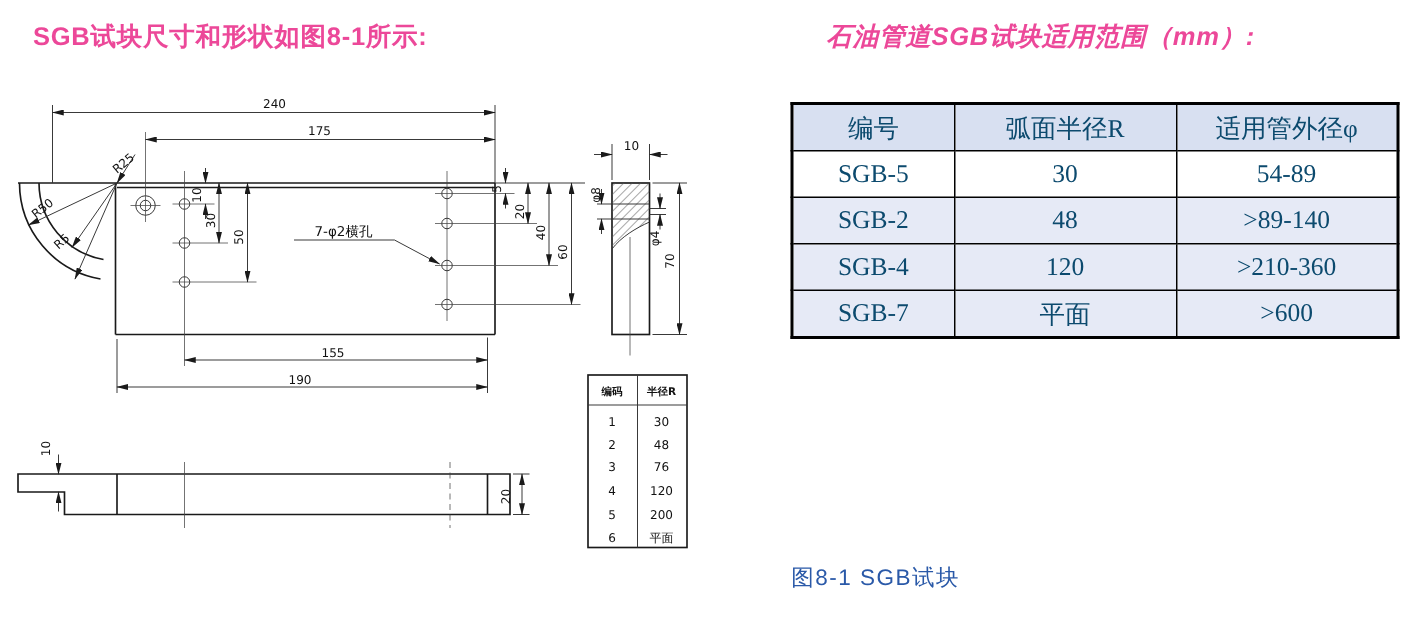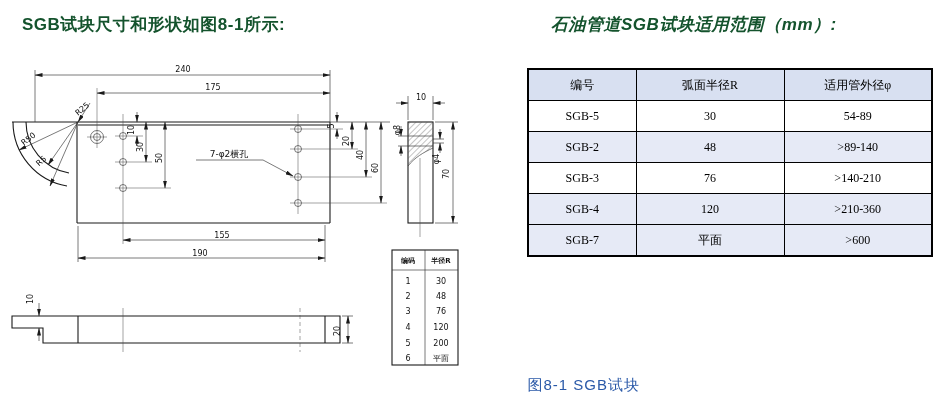--- a/index.html
+++ b/index.html
@@ -1,33 +1,33 @@
 <!DOCTYPE html>
 <html style="--header-bg: #d8e0f1; --alt-row-bg: #e6eaf6; --caption-color: #2a59a8;"><head>
 <meta charset="utf-8">
 <style>
   html,body{margin:0;padding:0;}
   body{
     width:934px;height:412px;position:relative;background:#ffffff;
     font-family:"Liberation Sans",sans-serif;overflow:hidden;color:#111;
   }
   .title{
-    position:absolute;top:13px;font-size:17px;font-weight:700;color:#14532d;
+    position:absolute;top:13px;font-size:17px;font-weight:700;color:#ec4899;
     letter-spacing:0.5px;white-space:nowrap;
   }
   .title-left{left:22px;}
   .title-right{left:551px;font-style:italic;}
   .caption{
     position:absolute;top:376px;left:280px;width:360px;text-align:right;
     font-size:15px;color:var(--caption-color,#2a59a8);letter-spacing:1px;white-space:nowrap;
   }
   .range-table{
     position:absolute;left:527px;top:68px;width:404px;
     border-collapse:collapse;table-layout:fixed;
-    font-family:"Liberation Serif",serif;font-size:12px;color:#000000;
+    font-family:"Liberation Serif",serif;font-size:17px;color:#0c4a6e;
     border:2px solid #000;
   }
   .range-table td{
     border:1px solid #000;text-align:center;vertical-align:middle;
     height:30px;padding:0;overflow:hidden;white-space:nowrap;
   }
   .range-table col.c1{width:108px;}
   .range-table col.c2{width:148px;}
   .range-table col.c3{width:148px;}
   .range-table tr.hdr td{background:var(--header-bg,#d8e0f1);}
@@ -233,25 +233,20 @@
     <tr>
       <td>SGB-5</td>
       <td>30</td>
       <td>54-89</td>
     </tr>
     <tr class="alt">
       <td>SGB-2</td>
       <td>48</td>
       <td>&gt;89-140</td>
     </tr>
-    <tr>
-      <td>SGB-3</td>
-      <td>76</td>
-      <td>&gt;140-210</td>
-    </tr>
     <tr class="alt">
       <td>SGB-4</td>
       <td>120</td>
       <td>&gt;210-360</td>
     </tr>
     <tr class="alt">
       <td>SGB-7</td>
       <td>平面</td>
       <td>&gt;600</td>
     </tr>

